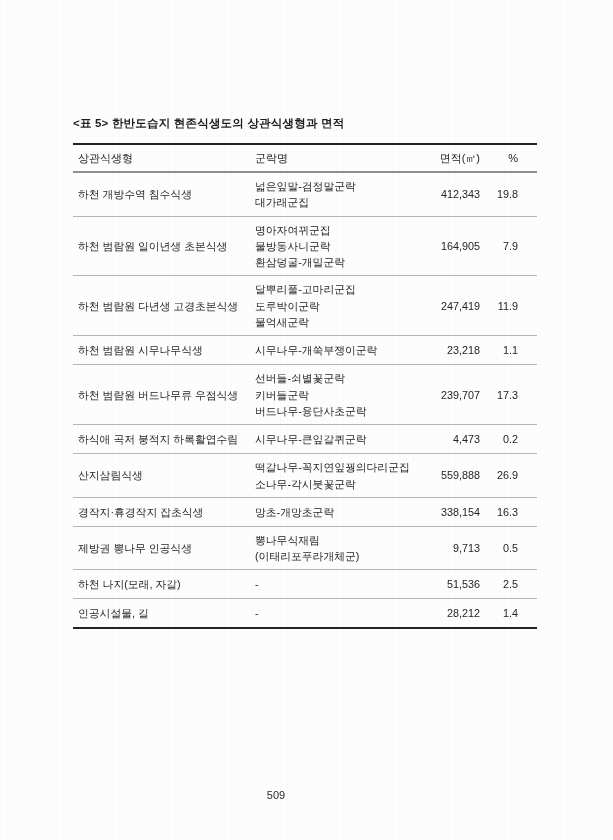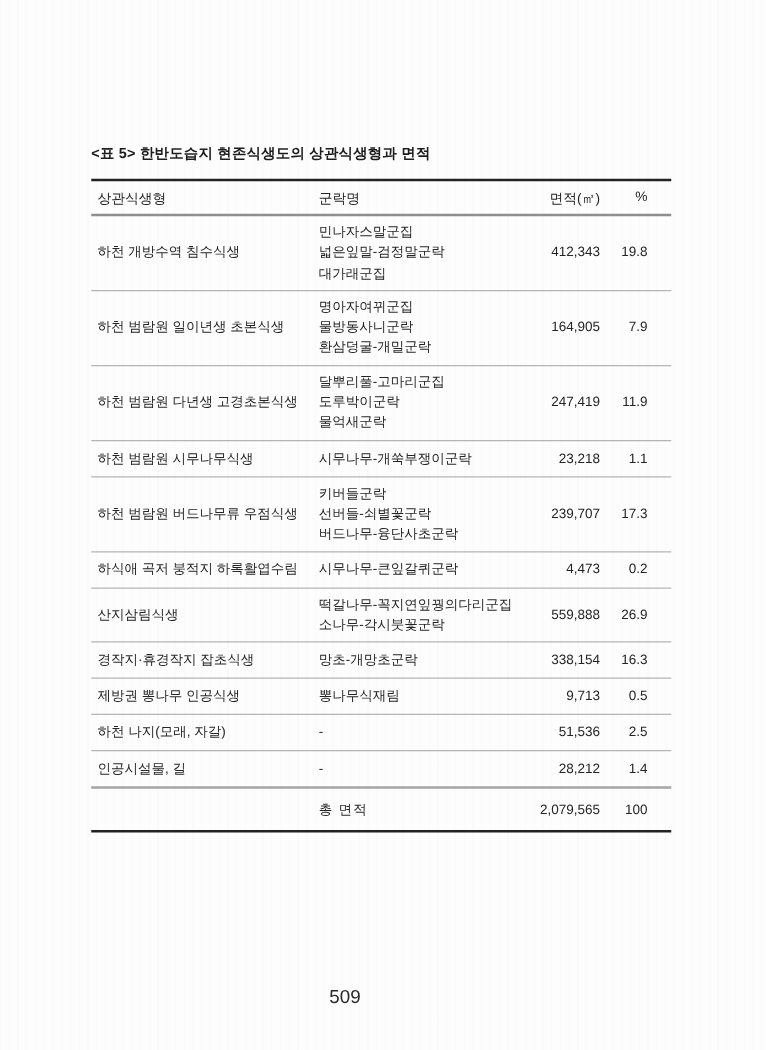--- a/index.html
+++ b/index.html
@@ -88,21 +88,21 @@
     border-top: 2px solid #a5a5a5;
     font-size: 10.8px;
   }
   .total-label { letter-spacing: 1px; color: #1f1f1f; }
   .page-number {
     position: absolute;
     left: 0;
     top: 789px;
     width: 552px;
     text-align: center;
-    font-size: 15px;
+    font-size: 11px;
     color: #2a2a2a;
   }
 </style>
 </head>
 <body>
 
 <div class="scan-texture"></div>
 
 <div class="content">
 
@@ -114,21 +114,20 @@
       <span class="h-cat">상관식생형</span>
       <span class="h-comm">군락명</span>
       <span class="h-area">면적(㎡)</span>
       <span class="h-pct">%</span>
     </div>
 
     <div class="t-body">
         <div class="t-row">
     <span class="cell-category">하천 개방수역 침수식생</span>
     <span class="cell-communities">
-            <div>민나자스말군집</div>
             <div>넓은잎말-검정말군락</div>
             <div>대가래군집</div>
           </span>
     <span class="cell-area">412,343</span>
     <span class="cell-percent">19.8</span>
   </div>
         <div class="t-row">
     <span class="cell-category">하천 범람원 일이년생 초본식생</span>
     <span class="cell-communities">
             <div>명아자여뀌군집</div>
@@ -152,22 +151,22 @@
     <span class="cell-category">하천 범람원 시무나무식생</span>
     <span class="cell-communities">
             <div>시무나무-개쑥부쟁이군락</div>
           </span>
     <span class="cell-area">23,218</span>
     <span class="cell-percent">1.1</span>
   </div>
         <div class="t-row">
     <span class="cell-category">하천 범람원 버드나무류 우점식생</span>
     <span class="cell-communities">
+            <div>선버들-쇠별꽃군락</div>
             <div>키버들군락</div>
-            <div>선버들-쇠별꽃군락</div>
             <div>버드나무-융단사초군락</div>
           </span>
     <span class="cell-area">239,707</span>
     <span class="cell-percent">17.3</span>
   </div>
         <div class="t-row">
     <span class="cell-category">하식애 곡저 붕적지 하록활엽수림</span>
     <span class="cell-communities">
             <div>시무나무-큰잎갈퀴군락</div>
           </span>
@@ -188,20 +187,21 @@
     <span class="cell-communities">
             <div>망초-개망초군락</div>
           </span>
     <span class="cell-area">338,154</span>
     <span class="cell-percent">16.3</span>
   </div>
         <div class="t-row">
     <span class="cell-category">제방권 뽕나무 인공식생</span>
     <span class="cell-communities">
             <div>뽕나무식재림</div>
+            <div>(이태리포푸라개체군)</div>
           </span>
     <span class="cell-area">9,713</span>
     <span class="cell-percent">0.5</span>
   </div>
         <div class="t-row">
     <span class="cell-category">하천 나지(모래, 자갈)</span>
     <span class="cell-communities">
             <div>-</div>
           </span>
     <span class="cell-area">51,536</span>
@@ -210,23 +210,17 @@
         <div class="t-row">
     <span class="cell-category">인공시설물, 길</span>
     <span class="cell-communities">
             <div>-</div>
           </span>
     <span class="cell-area">28,212</span>
     <span class="cell-percent">1.4</span>
   </div>
       </div>
 
-    <div class="t-total">
-      <span></span>
-      <span class="total-label">총 면적</span>
-      <span class="cell-area">2,079,565</span>
-      <span class="cell-percent">100</span>
-    </div>
 
   </div>
 </div>
 
 <div class="page-number">509</div>
 
 </body></html>

